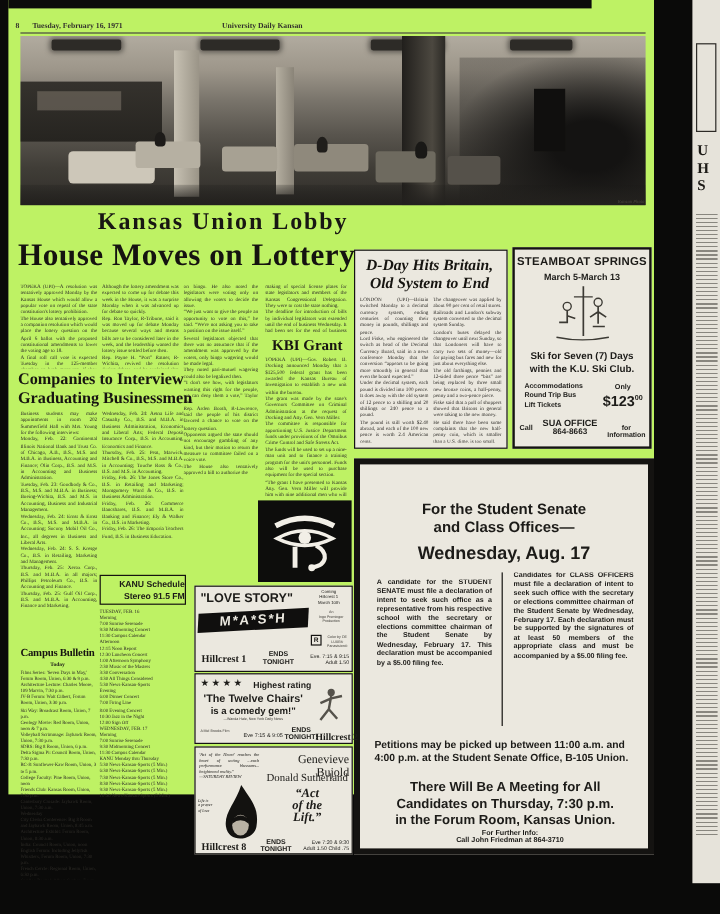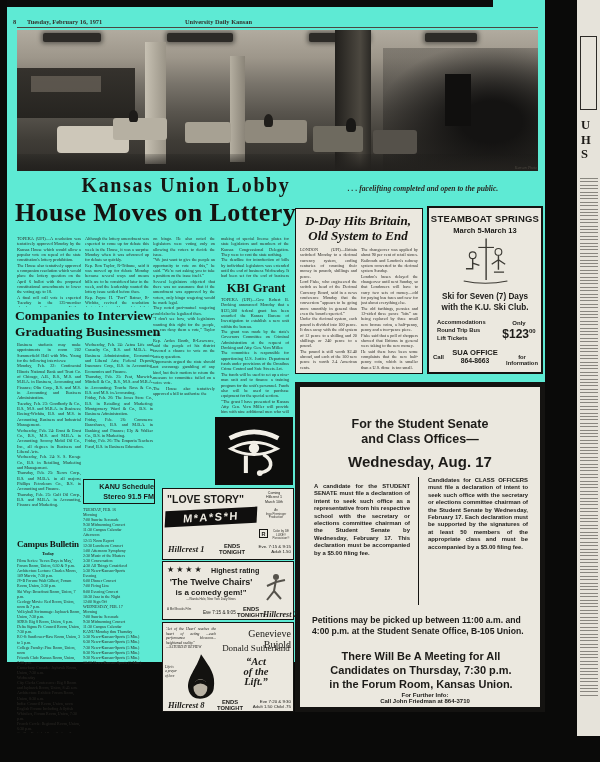--- a/index.html
+++ b/index.html
@@ -1,20 +1,20 @@
 <!DOCTYPE html>
 <html><head>
 <meta charset="utf-8">
 <style>
   *{margin:0;padding:0;box-sizing:border-box}
   html,body{width:600px;height:762px}
   body{background:#060606;font-family:"Liberation Serif","DejaVu Serif",serif;color:#1c1b18}
   #stage{position:relative;width:600px;height:762px;background:#0a0a09;overflow:hidden}
   .sans{font-family:"Liberation Sans","DejaVu Sans",sans-serif}
-  #page{position:absolute;left:7px;top:0;width:538px;height:662px;background:#5eead4}
+  #page{position:absolute;left:7px;top:0;width:538px;height:662px;background:#bef264}
   #topband{position:absolute;left:0;top:0;width:486px;height:7px;background:#0c0c0b}
   
   .hdr{position:absolute;top:18px;font-size:6.4px;font-weight:bold;color:#33312d;white-space:nowrap}
   #rule{position:absolute;left:10px;top:27px;width:521px;height:1px;background:#4a4842}
   
   #photo{position:absolute;left:10px;top:30px;width:521px;height:141px;overflow:hidden;
     background:linear-gradient(180deg,#b1ab9f 0%,#9d968a 20%,#79746b 38%,#59554e 58%,#403d37 78%,#2f2d29 100%)}
   #photo div{position:absolute}
   .sky{background:#2d2b27;height:9px;top:3px;border-radius:2px;box-shadow:0 0 4px 2px rgba(40,38,34,.55)}
   
@@ -32,21 +32,21 @@
   
   .box{position:absolute;border:1.5px solid #141311;background:#ebe8df}
   #dday-head{position:absolute;left:2px;top:4px;width:120px;text-align:center;font-size:13px;line-height:15px;font-weight:bold;font-style:italic;white-space:pre-line;color:#161410}
   #kanu-box{position:absolute;left:76px;top:479px;width:72px;height:25px;border:1.2px solid #15130f;text-align:right;font-weight:bold;font-size:7.2px;line-height:9.5px;padding-top:2px}
   
   #steam .c{text-align:center}
   
   #deadline{border-width:5px}
   .dl-t{font-weight:bold;text-align:center}
   
-  .thr{font-style:italic;font-weight:bold;font-size:8.5px;white-space:nowrap}
+  .thr{font-weight:bold;font-size:8.5px;white-space:nowrap}
   .ends{font-weight:bold;font-size:5.8px;line-height:6.4px;text-align:center;white-space:pre-line}
   .times{font-size:4.4px;line-height:5.4px;text-align:right;white-space:pre-line}
   .microtext{font-size:3px;line-height:3.6px;color:#3b3934;text-align:center}
   
   #sliver{position:absolute;left:577px;top:0;width:23px;height:736px;background:#e6e3da}
   #sliver-box{position:absolute;left:3px;top:36px;width:17px;height:74px;border:1px solid #2c2a26}
   #sliver-letters{position:absolute;left:4px;top:118px;font-size:12.5px;font-weight:bold;line-height:14.5px;white-space:pre-line;color:#1d1b17}
   #sliver-lines{position:absolute;left:3px;top:178px;width:18px;height:520px;
     background:repeating-linear-gradient(180deg,rgba(60,58,52,.55) 0 1px,transparent 1px 3.4px)}
 </style>
@@ -83,21 +83,20 @@
       <div style="left:296px;top:96px;width:50px;height:26px;background:#6e6a5f;border-radius:3px"></div>
       <div style="left:356px;top:100px;width:44px;height:24px;background:#55514a;border-radius:3px"></div>
       <div style="left:112px;top:80px;width:9px;height:12px;background:#1d1b19;border-radius:50% 50% 30% 30%"></div>
       <div style="left:247px;top:84px;width:9px;height:13px;background:#201e1b;border-radius:50% 50% 30% 30%"></div>
       <div style="left:329px;top:88px;width:10px;height:14px;background:#191816;border-radius:50% 50% 30% 30%"></div>
       <div style="left:0;top:124px;width:521px;height:17px;background:linear-gradient(180deg,rgba(24,23,21,.2),#23211e)"></div>
     </div>
 
     <div id="photo-credit">Kansan Photo</div>
     <div id="cap-title">Kansas Union Lobby</div>
-    <div id="cap-note">. . . facelifting completed and open to the public.</div>
 
     <div id="h-lottery">House Moves on Lottery</div>
     <div class="tt" style="left:10px;top:236px;width:64px;height:71px">TOPEKA (UPI)—A resolution was tentatively approved Monday by the Kansas House which would allow a popular vote on repeal of the state constitution's lottery prohibition.
 The House also tentatively approved a companion resolution which would place the lottery question on the April 6 ballot with the proposed constitutional amendments to lower the voting age to 18.
 A final roll call vote is expected Tuesday in the 125-member chamber on both measures. If they pass, they will go to the Senate for further consideration.</div>
     <div class="tt" style="left:78px;top:236px;width:64px;height:71px">Although the lottery amendment was expected to come up for debate this week in the House, it was a surprise Monday when it was advanced up for debate so quickly.
 Rep. Ron Taylor, R-Tribune, said it was moved up for debate Monday because several ways and means bills are to be considered later in the week, and the leadership wanted the lottery issue settled before then.
 Rep. Payne H. “Port” Ratner, R-Wichita, revived the resolution during debate, and he explained that its passage would free the legislature to legalize wagering</div>
     <div class="tt" style="left:146px;top:236px;width:62px;height:248px">on bingo. He also noted the legislators were voting only on allowing the voters to decide the issue.
 “We just want to give the people an opportunity to vote on this,” he said. “We're not asking you to take a position on the issue itself.”

